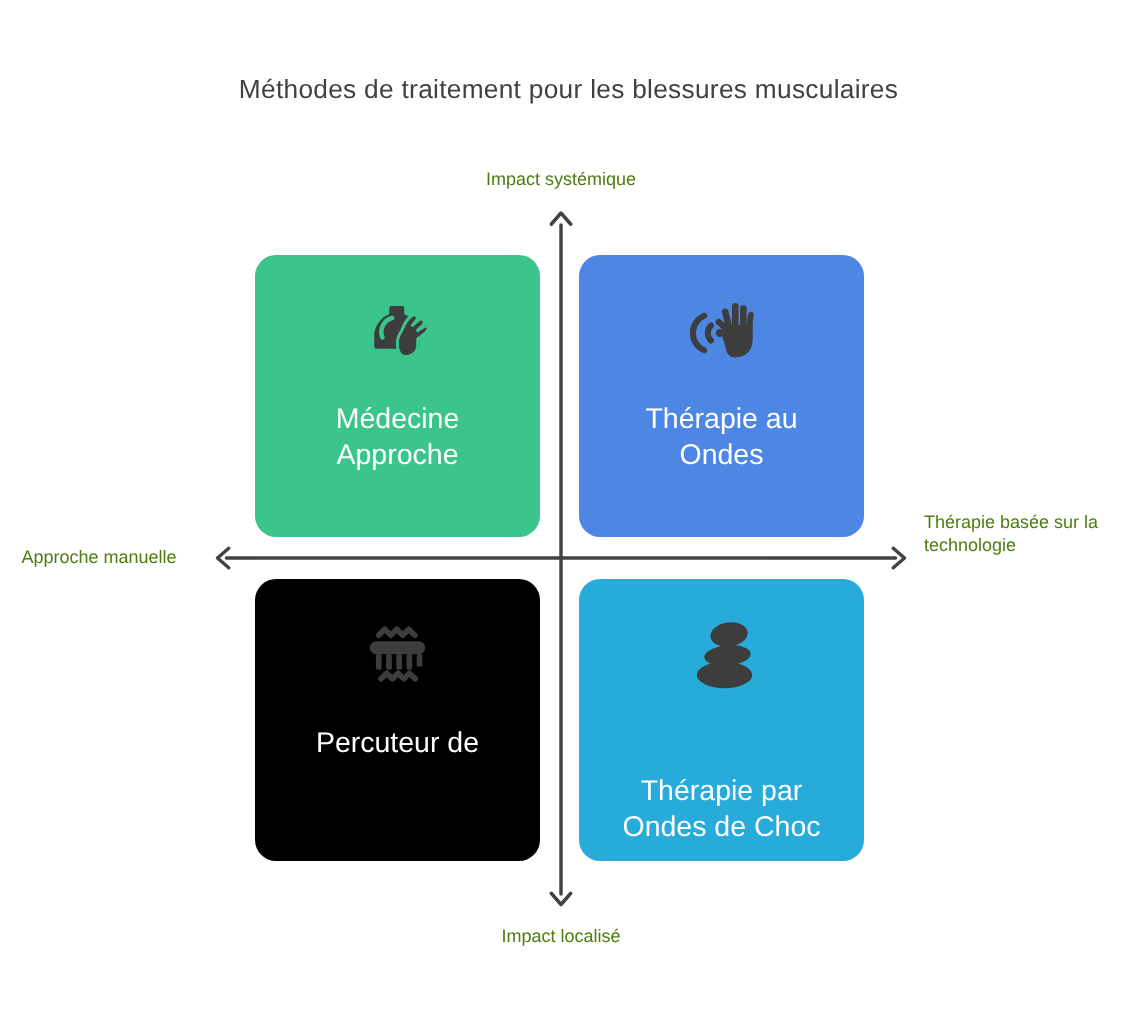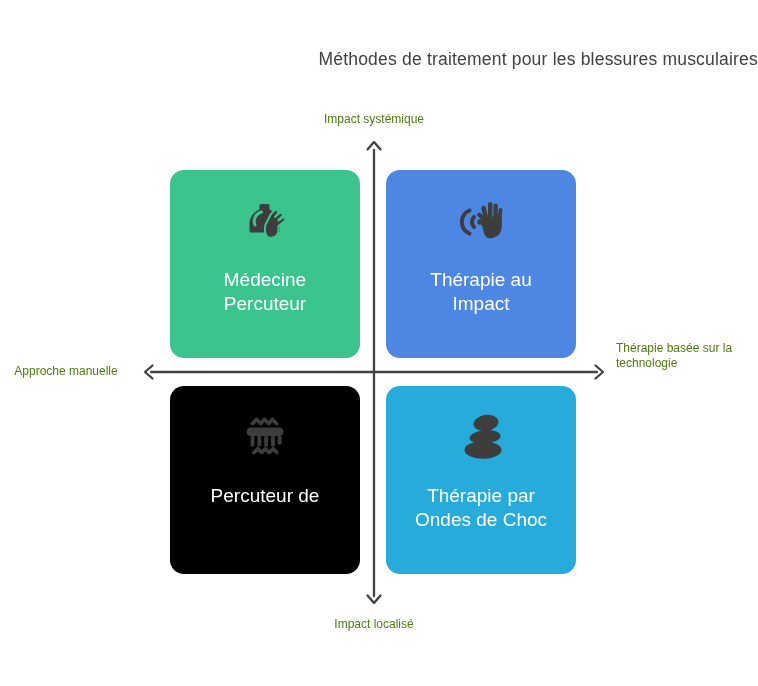--- a/index.html
+++ b/index.html
@@ -1,40 +1,40 @@
 <!DOCTYPE html>
 <html><head>
 <meta charset="utf-8">
 <style>
   html,body{margin:0;padding:0;background:#ffffff;}
   .stage{
     position:relative;width:758px;height:686px;background:#ffffff;overflow:hidden;
     font-family:"Liberation Sans", sans-serif;
   }
   .title{
-    position:absolute;top:46px;left:0;width:758px;text-align:right;
+    position:absolute;top:46px;left:0;width:758px;text-align:center;
     font-size:17.5px;line-height:26px;color:#414141;letter-spacing:.2px;
   }
   .axes-svg{position:absolute;top:0;left:0;}
   .axis-label{
     position:absolute;font-size:12px;line-height:15px;color:#4d7c0f;
   }
   .axis-top{top:112px;left:374px;transform:translateX(-50%);white-space:nowrap;}
   .axis-bottom{top:617px;left:374px;transform:translateX(-50%);white-space:nowrap;}
   .axis-left{top:364px;left:0;width:132px;text-align:center;}
   .axis-right{top:341px;left:616px;width:134px;text-align:left;}
   .quadrant{
     position:absolute;width:190px;height:188px;border-radius:14px;
     display:flex;flex-direction:column;align-items:center;
     box-sizing:border-box;padding-top:24px;
   }
   .q-tl{left:170px;top:170px;}
   .q-tr{left:386px;top:170px;}
   .q-bl{left:170px;top:386px;}
-  .q-br{left:386px;top:386px;}
+  .q-br{left:386px;top:386px;gap:32px;}
   .q-icon{width:48px;height:48px;margin-top:2px;}
   .q-label{
     margin-top:24px;width:160px;text-align:center;color:#ffffff;
     font-size:19px;line-height:24px;font-weight:500;
   }
   .q-label span{display:block;}
 </style>
 </head>
 <body>
 
@@ -59,42 +59,42 @@
   <div class="axis-label axis-right">Thérapie basée sur la technologie</div>
 
   <div class="quadrant q-tl" style="background: rgb(59, 196, 139); --box-bg: #3bc48b;">
     <svg class="q-icon" viewBox="0 0 48 48">
       <path d="M8.5 35 L8.5 29 A15.5 15.5 0 0 1 18.5 13.5 L18.5 9.5 Q18.5 8 20 8 L27 8 Q28.5 8 28.5 9.5 L28.5 13.5 A15.5 15.5 0 0 1 38.5 28 L38.5 35 Q38.5 36.5 37 36.5 L10 36.5 Q8.5 36.5 8.5 35 Z" fill="#3d3d3d"></path>
       <path d="M14 29 A9.5 9.5 0 0 1 20.5 16" stroke="var(--box-bg,#3bc48b)" stroke-width="3" fill="none" stroke-linecap="round"></path>
       <path d="M27 24 Q29 18 33.5 14.5 Q35.5 13 36.8 14.5 Q38 16 36.2 18.2 L33.5 21.5 L38 17.5 Q40 15.8 41.4 17.3 Q42.7 18.8 40.8 20.8 L36.8 24.8 L41.5 21.8 Q43.5 20.6 44.3 22.3 Q45 24 43 25.6 L37.5 30 L37.5 34 Q37.5 40 31.5 41.5 Q26 42.8 24.5 37.5 Q23 32 25 27.5 Z" fill="#3d3d3d" stroke="var(--box-bg,#3bc48b)" stroke-width="2"></path>
     </svg>
     <div class="q-label">
       <span>Médecine</span>
-      <span>Percuteur</span>
+      <span>Approche</span>
     </div>
   </div>
 
   <div class="quadrant q-tr" style="background: rgb(77, 135, 227); --box-bg: #4d87e3;">
     <svg class="q-icon" viewBox="0 0 48 48">
       <g stroke="#3d3d3d" stroke-width="4" fill="none" stroke-linecap="round">
         <path d="M12.5 14.5 A12.5 12.5 0 0 0 12.5 37.5"></path>
         <path d="M17 21 A7 7 0 0 0 17 31"></path>
       </g>
       <circle cx="23" cy="26" r="2.7" fill="#3d3d3d"></circle>
       <g fill="#3d3d3d">
         <rect x="25.6" y="9.5" width="4.4" height="15" rx="2.2" transform="rotate(-14 27.8 17)"></rect>
         <rect x="31" y="6" width="4.4" height="17" rx="2.2"></rect>
         <rect x="36.4" y="7.5" width="4.4" height="15" rx="2.2"></rect>
         <rect x="41.2" y="12" width="3.8" height="11" rx="1.9" transform="rotate(7 43.1 17.5)"></rect>
         <path d="M25 24 L20.8 20.2 Q19.2 18.7 20.6 17.2 Q22 15.7 23.7 17.2 L28.5 21.5 L27 27 Z"></path>
         <path d="M25.5 21.5 L44.8 20 L44.8 30 Q44.8 39.5 36.5 41.8 Q28.5 44 27 37 Q25.8 31.5 24.5 28.5 Q23.5 25.5 25.5 21.5 Z"></path>
       </g>
     </svg>
     <div class="q-label">
-      <span>Thérapie au Impact</span>
+      <span>Thérapie au Ondes</span>
       <span></span>
     </div>
   </div>
 
   <div class="quadrant q-bl" style="background: #000000; --box-bg: #90bc40;">
     <svg class="q-icon" viewBox="0 0 48 48">
       <g stroke="#3d3d3d" stroke-width="3.8" fill="none" stroke-linecap="round" stroke-linejoin="round">
         <path d="M11.5 11.5 L15.5 7.5 L19.5 11.5 L23.5 7.5 L27.5 11.5 L31.5 7.5 L35.5 11.5"></path>
         <path d="M13 40.5 L16.8 36.8 L20.6 40.5 L24.4 36.8 L28.2 40.5 L32 36.8 L35.8 40.5"></path>
       </g>

